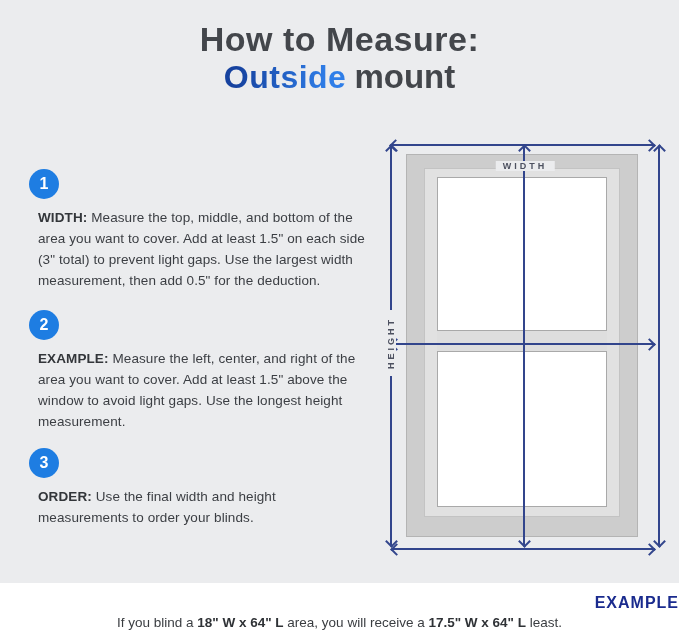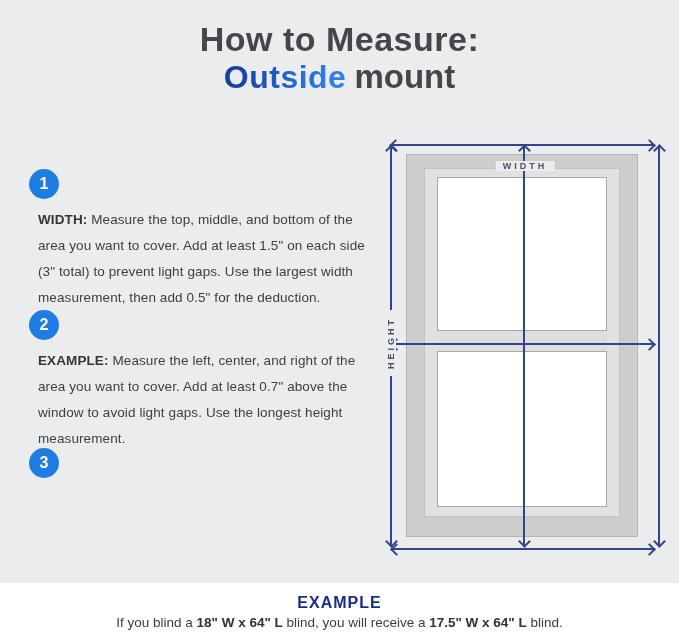--- a/index.html
+++ b/index.html
@@ -34,21 +34,21 @@
 
   
   .step{position:absolute;left:29px;width:340px;}
   .step-1{top:169px;} .step-2{top:310px;} .step-3{top:448px;}
   .badge{
     width:30px;height:30px;border-radius:50%;background:var(--accent);
     color:#fff;font-size:16px;font-weight:700;display:flex;
     align-items:center;justify-content:center;
   }
   .step-text{
-    margin:8px 0 0 9px;width:330px;font-size:13.5px;line-height:26px;
+    margin:8px 0 0 9px;width:330px;font-size:13.5px;line-height:21px;
     color:var(--ink);letter-spacing:0.1px;
   }
   .step-text .lbl{font-weight:700;color:#33363a;}
 
   
   .diagram{position:absolute;left:370px;top:130px;width:309px;height:460px;}
   .line{position:absolute;background:var(--navy);}
   .h{height:2px;} .v{width:2px;}
   .ah{position:absolute;width:7px;height:7px;border-left:2px solid var(--navy);border-bottom:2px solid var(--navy);background:transparent;}
   .a-left{transform:rotate(45deg);} .a-right{transform:rotate(225deg);}
@@ -72,21 +72,21 @@
   .pane{position:absolute;left:0;right:0;background:#ffffff;border:1px solid var(--pane-border);box-sizing:border-box;}
   .pane-top{top:0;height:154px;}
   .sash{position:absolute;left:0;right:0;top:154px;height:20px;background:#dedede;}
   .pane-bottom{top:174px;bottom:0;}
 
   
   .footer{
     position:absolute;left:0;top:583px;width:679px;height:61px;background:#ffffff;
     text-align:center;
   }
-  .ex-head{margin-top:11px;font-size:16px;font-weight:800;color:#1a2b8e;letter-spacing:1px;}
+  .ex-head{margin-top:11px;font-size:16px;font-weight:800;color:#1a2b8e;letter-spacing:1px;text-align:right;}
   .ex-line{margin-top:3px;font-size:13.5px;color:#3a3d41;}
   .ex-line .b{font-weight:700;color:#2f3236;}
 </style>
 </head>
 <body>
 
 <div class="canvas">
 
   <div class="title">
     <div class="t1">How to Measure:</div>
@@ -100,26 +100,30 @@
     <div class="step-text">
       <span class="lbl">WIDTH:</span>
       <span>Measure the top, middle, and bottom of the area you want to cover. Add at least 1.5" on each side (3" total) to prevent light gaps. Use the largest width measurement, then add 0.5" for the deduction.</span>
     </div>
   </div>
 
   <div class="step step-2">
     <div class="badge">2</div>
     <div class="step-text">
       <span class="lbl">EXAMPLE:</span>
-      <span>Measure the left, center, and right of the area you want to cover. Add at least 0.7" above the window to avoid light gaps. Use the longest height measurement.</span>
+      <span>Measure the left, center, and right of the area you want to cover. Add at least 1.5" above the window to avoid light gaps. Use the longest height measurement.</span>
     </div>
   </div>
 
   <div class="step step-3">
     <div class="badge">3</div>
+    <div class="step-text">
+      <span class="lbl">ORDER:</span>
+      <span>Use the final width and height measurements to order your blinds.</span>
+    </div>
   </div>
 
   <div class="diagram">
 
     <div class="win-outer">
       <div class="win-inner"></div>
       <div class="glass">
         <div class="pane pane-top"></div>
         <div class="sash"></div>
         <div class="pane pane-bottom"></div>
@@ -152,17 +156,17 @@
     <div class="ah a-up" style="left:285px;top:16px;"></div>
     <div class="ah a-down" style="left:285px;top:407px;"></div>
 
     <div class="dlabel wl">WIDTH</div>
     <div class="dlabel hl2">HEIGHT</div>
   </div>
 
   <div class="footer">
     <div class="ex-head">EXAMPLE</div>
     <div class="ex-line">
-      <span>If you blind a </span><span class="b">18" W x 64" L</span><span> blind, you will receive a </span><span class="b">17.5" W x 64" L</span><span> blind.</span>
+      <span>If you blind a </span><span class="b">18" W x 64" L</span><span> area, you will receive a </span><span class="b">17.5" W x 64" L</span><span> least.</span>
     </div>
   </div>
 
 </div>
 
 </body></html>

